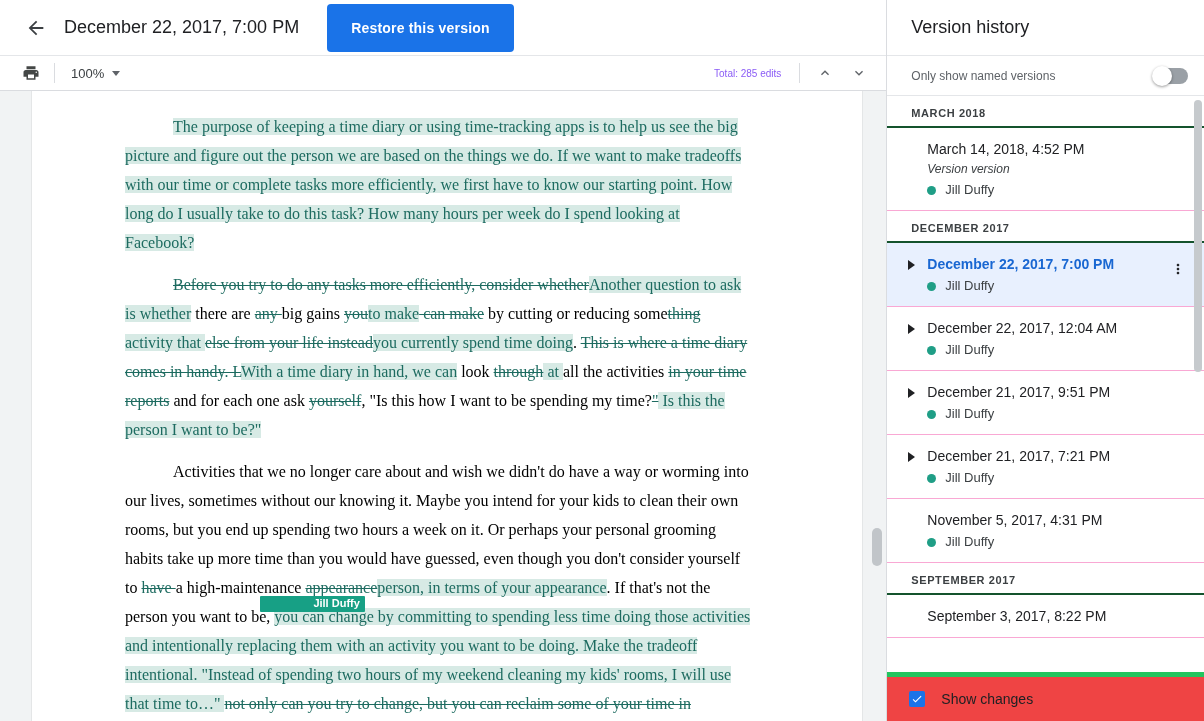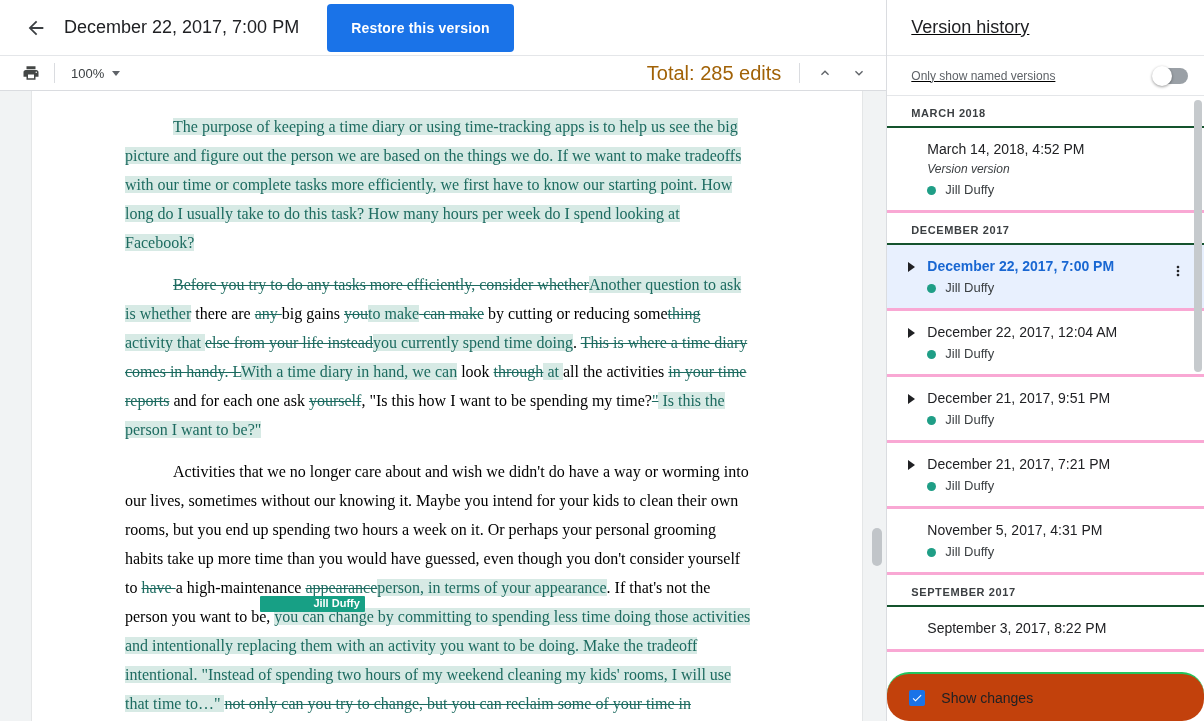--- a/index.html
+++ b/index.html
@@ -23,72 +23,72 @@
              border-bottom:1px solid #dadce0; background:#fff; }
   .tb-icon-btn { width:30px; height:26px; border:none; background:transparent; cursor:pointer;
                  display:flex; align-items:center; justify-content:center; }
   .tb-divider { width:1px; height:20px; background:#dadce0; margin:0 8px; }
   .zoom-ctl { display:flex; align-items:center; gap:8px; padding:3px 8px; cursor:pointer;
               border-radius:3px; background:transparent; border:none; }
   .zoom-val { font-size:13px; color:#3c4043; }
   .caret-down { width:0; height:0; border-left:4px solid transparent; border-right:4px solid transparent;
                 border-top:5px solid #5f6368; }
   .tb-right { margin-left:auto; display:flex; align-items:center; }
-  .total-edits { font-size:20px; color:#a16207; margin-right:10px; }
+  .total-edits { font-size:10px; color:#8b5cf6; margin-right:10px; }
   .chev-btn { width:34px; height:26px; border:none; background:transparent; cursor:pointer;
               display:flex; align-items:center; justify-content:center; }
 
   .canvas { flex:1; background:#f1f3f4; position:relative; overflow:hidden;padding-left:16px; }
   .page { position:absolute; left:32px; top:0; width:830px; height:640px; background:#fff;
           box-shadow:0 0 0 1px rgba(0,0,0,.05); padding:21px 111px 0 93px; }
   .page p { font-family:"Liberation Serif","DejaVu Serif",serif; font-size:16px; line-height:29px;
             color:#000; text-indent:48px; margin:0 0 13px 0; text-align:left; }
   .seg-plain { color:#000; }
   .seg-add  { color:#1d6b60; background:#d7eae5; }
   .seg-del  { color:#1d6b60; text-decoration:line-through; text-decoration-color:#1d6b60; position:relative; }
   .cursor-badge { position:absolute; left:-45px; top:17px; background:#17a085; color:#fff;
                   font-family:"Liberation Sans",sans-serif; font-size:11px; font-weight:700;
                   line-height:15px; padding:0 5px 1px 5px; white-space:nowrap; border-radius:1px; }
   .main-scroll-thumb { position:absolute; right:4px; top:437px; width:10px; height:38px;
                        background:#c1c5c9; border-radius:5px; cursor:pointer; }
 
   
   .sidebar { width:324px; height:721px; border-left:1px solid #dadce0; background:#fff;
-             position:relative; overflow:hidden;text-decoration:underline; }
+             position:relative; overflow:hidden; }
   .sb-title { height:56px; padding:17px 0 0 24px; font-size:18px; color:#202124;
               border-bottom:1px solid #e4e6e9; }
   .named-row { height:40px; display:flex; align-items:center; padding:0 14px 0 24px;
                border-bottom:1px solid #e4e6e9; }
   .named-label { font-size:12px; color:#5f6368; flex:1; }
   .toggle { position:relative; width:38px; height:20px; cursor:pointer; flex:none; }
   .toggle-track { position:absolute; left:2px; top:2px; width:34px; height:16px; border-radius:8px;
                   background:#9aa0a6; }
   .toggle-thumb { position:absolute; left:0; top:0; width:20px; height:20px; border-radius:50%;
                   background:#fff; box-shadow:0 1px 3px rgba(0,0,0,.4); }
 
   .version-list { position:absolute; top:96px; left:0; right:0; bottom:0; overflow:hidden; }
   .month-header { padding:11px 0 7px 24px; font-size:11px; font-weight:700; color:#3c4043;
                   letter-spacing:.6px; border-bottom:2px solid #14532d; }
-  .entry { padding:12px 16px 12px 40px; border-bottom:3px solid #f9a8d4; position:relative;
+  .entry { padding:12px 16px 12px 40px; border-bottom:1px solid #f9a8d4; position:relative;
            cursor:pointer; }
   .entry.selected { background:#e8f0fe; }
   .expand-icon { position:absolute; left:21px; top:17px; width:0; height:0;
                  border-top:5px solid transparent; border-bottom:5px solid transparent;
                  border-left:7px solid #202124; cursor:pointer; }
   .entry-date { font-size:14px; color:#202124; line-height:18px; }
   .entry.selected .entry-date { color:#1967d2; font-weight:700; }
   .entry-note { font-size:12px; font-style:italic; color:#3c4043; margin-top:3px; line-height:16px; }
   .author-row { display:flex; align-items:center; margin-top:5px; }
   .author-dot { width:9px; height:9px; border-radius:50%; background:#1f9e86; margin-right:9px; flex:none; }
   .author-name { font-size:13px; color:#3c4043; line-height:16px; }
   .more-btn { position:absolute; right:14px; top:14px; width:24px; height:24px; border:none;
               background:transparent; cursor:pointer; display:flex; align-items:center; justify-content:center; }
 
-  .sb-bottom { position:absolute; left:0; right:0; bottom:0; height:49px; background:#c2410c;
-               border-top:2px solid #22c55e; display:flex; align-items:center; padding-left:22px;border-radius:22px; }
+  .sb-bottom { position:absolute; left:0; right:0; bottom:0; height:49px; background:#ef4444;
+               border-top:5px solid #22c55e; display:flex; align-items:center; padding-left:22px; }
   .checkbox { width:16px; height:16px; border-radius:2px; background:#1a73e8; display:flex;
               align-items:center; justify-content:center; cursor:pointer; flex:none; }
   .cb-label { font-size:14px; color:#202124; margin-left:16px; }
   .sb-scroll-thumb { position:absolute; right:2px; top:100px; width:8px; height:272px;
                      background:#c6cacd; border-radius:4px; cursor:pointer; }
 </style>
 </head>
 <body>
 
 <div class="app">

